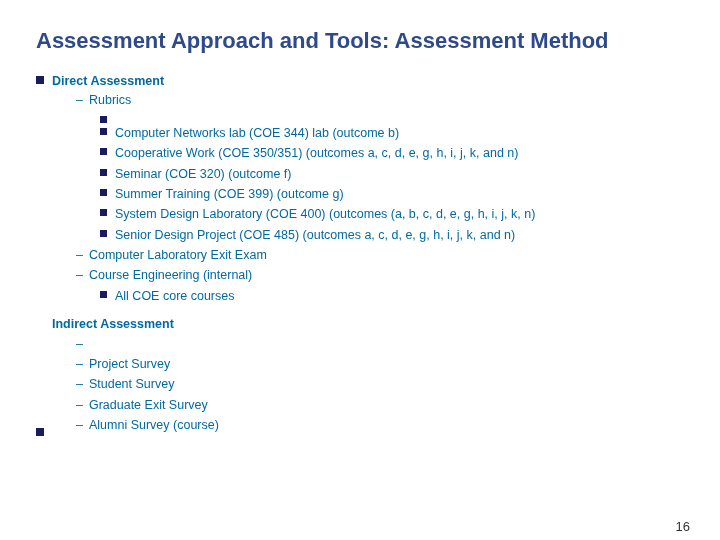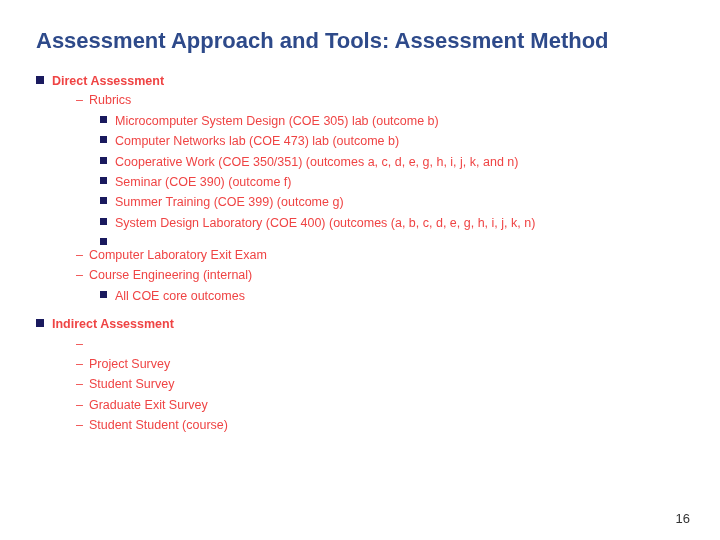--- a/index.html
+++ b/index.html
@@ -23,21 +23,21 @@
     .slide-title {
       font-size: 22px;
       font-weight: bold;
       color: #2e4a8a;
       margin-bottom: 18px;
       border-bottom: none;
     }
 
     .content {
       font-size: 12.5px;
-      color: #ef4444;
+      color: #0369a1;
       line-height: 1.55;
     }
 
     .level1 {
       display: flex;
       align-items: flex-start;
       margin-bottom: 2px;
     }
 
     .bullet-square {
@@ -82,21 +82,21 @@
       width: 7px;
       height: 7px;
       background: #1a1a5e;
       margin-right: 8px;
       margin-top: 4px;
       flex-shrink: 0;
     }
 
     .page-number {
       position: absolute;
-      bottom: 14px;
+      bottom: 6px;
       right: 30px;
       font-size: 13px;
       color: #333;
     }
   </style>
 </head>
 <body>
 
 <div class="slide">
   <div class="slide-title">Assessment Approach and Tools: Assessment Method</div>
@@ -108,65 +108,65 @@
       <div class="level1-content">
         <span class="bold">Direct Assessment</span>
 
         
         <div class="level2">
           <span class="dash">–</span>
           <span>Rubrics</span>
         </div>
         <div class="level3">
           <span class="bullet-small-square"></span>
-          <span>Microcomputer System Design (COE 305) lab  (outcome b)</span>
         </div>
         <div class="level3">
           <span class="bullet-small-square"></span>
-          <span>Computer Networks lab (COE 473) lab (outcome b)</span>
+          <span>Computer Networks lab (COE 344) lab (outcome b)</span>
         </div>
         <div class="level3">
           <span class="bullet-small-square"></span>
           <span>Cooperative Work (COE 350/351) (outcomes a, c, d, e, g, h, i, j, k, and n)</span>
         </div>
         <div class="level3">
           <span class="bullet-small-square"></span>
-          <span>Seminar (COE 390) (outcome f)</span>
+          <span>Seminar (COE 320) (outcome f)</span>
         </div>
         <div class="level3">
           <span class="bullet-small-square"></span>
           <span>Summer Training (COE 399) (outcome g)</span>
         </div>
         <div class="level3">
           <span class="bullet-small-square"></span>
           <span>System Design Laboratory (COE 400) (outcomes (a, b, c, d, e, g, h, i, j, k, n)</span>
         </div>
         <div class="level3">
           <span class="bullet-small-square"></span>
+          <span>Senior Design Project (COE 485) (outcomes a, c, d, e, g, h, i, j, k, and n)</span>
         </div>
 
         
         <div class="level2">
           <span class="dash">–</span>
           <span>Computer Laboratory  Exit  Exam</span>
         </div>
 
         
         <div class="level2">
           <span class="dash">–</span>
           <span>Course Engineering (internal)</span>
         </div>
         <div class="level3">
           <span class="bullet-small-square"></span>
-          <span>All COE core outcomes</span>
+          <span>All COE core courses</span>
         </div>
       </div>
     </div>
 
-    <div class="level1" style="margin-top:8px;">
+    <div class="level1" style="margin-top:8px;align-items:flex-end;">
       <span class="bullet-square"></span>
       <div class="level1-content">
         <span class="bold">Indirect Assessment</span>
 
         <div class="level2">
           <span class="dash">–</span>
         </div>
         <div class="level2">
           <span class="dash">–</span>
           <span>Project Survey</span>
@@ -174,21 +174,21 @@
         <div class="level2">
           <span class="dash">–</span>
           <span>Student Survey</span>
         </div>
         <div class="level2">
           <span class="dash">–</span>
           <span>Graduate Exit  Survey</span>
         </div>
         <div class="level2">
           <span class="dash">–</span>
-          <span>Student Student (course)</span>
+          <span>Alumni Survey (course)</span>
         </div>
       </div>
     </div>
 
   </div>
 
   <div class="page-number">16</div>
 </div>
 
 </body></html>

